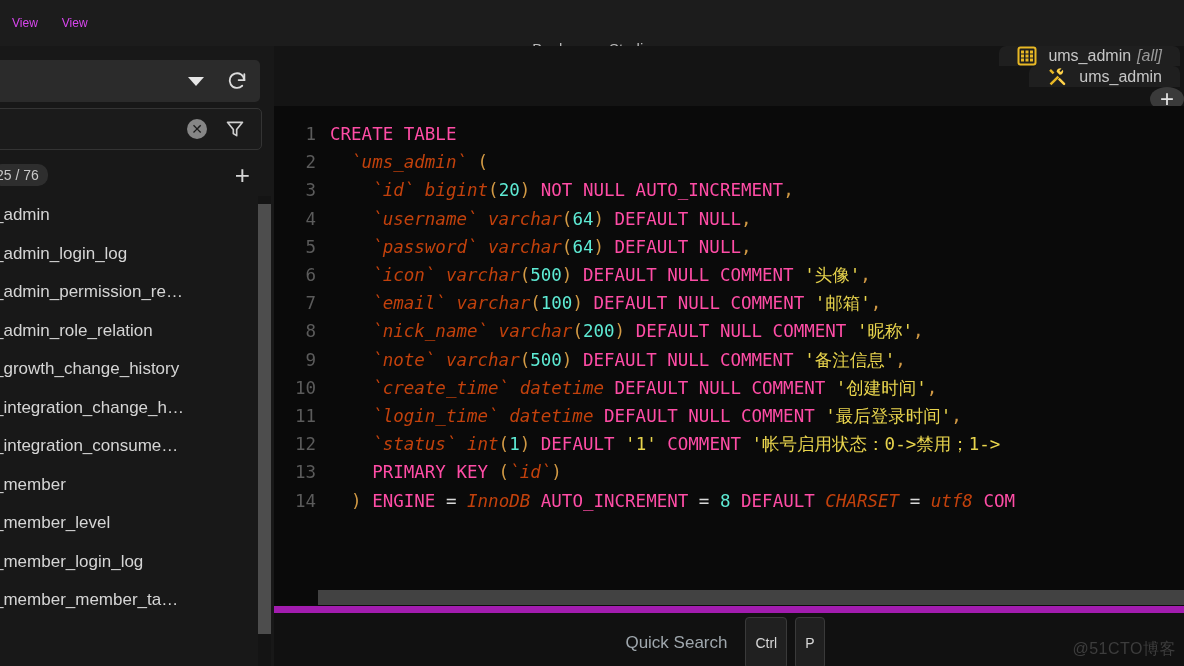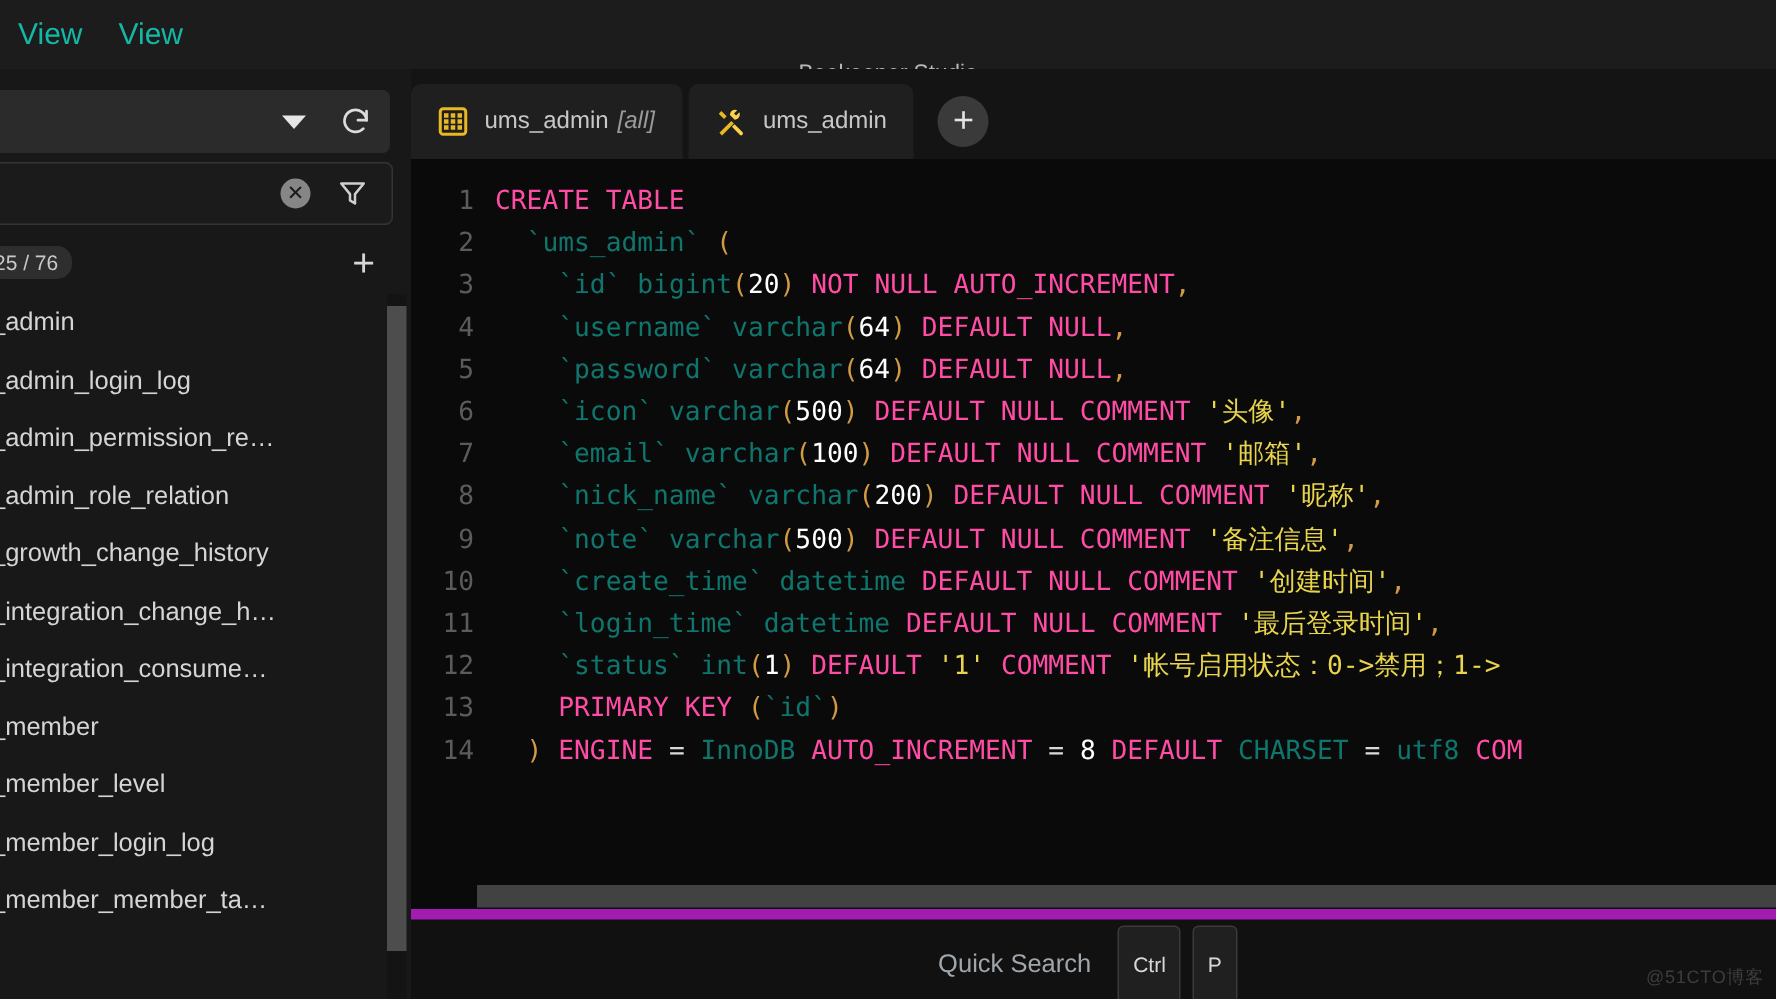--- a/index.html
+++ b/index.html
@@ -17,22 +17,22 @@
   }
 
   
   .titlebar {
     position: absolute; left: 0; top: 0;
     width: 1184px; height: 46px;
     background: #1c1c1c;
     display: flex; align-items: center;
   }
   .menu-item {
-    color: #14b8a6;
-    font-size: 20px;
+    color: #d946ef;
+    font-size: 12px;
     padding: 4px 10px;
     margin-left: 4px;
     border-radius: 3px;
     cursor: default;
   }
   .menu-item.first { margin-left: 2px; }
   .app-title {
     position: absolute; left: 0; right: 0; top: 12px;
     text-align: center;
     color: #b9b9b9;
@@ -134,21 +134,21 @@
   
   .main {
     position: absolute; left: 274px; top: 46px;
     width: 910px; height: 620px;
     background: #101010;
   }
   .tabbar {
     position: absolute; left: 0; top: 0;
     width: 910px; height: 60px;
     background: #141414;
-    display: flex; align-items: flex-end;
+    display: flex; align-items: flex-end; flex-direction: column;
   }
   .tab {
     height: 50px;
     display: flex; align-items: center;
     padding: 0 18px;
     background: #1f1f1f;
     border-top-left-radius: 7px;
     border-top-right-radius: 7px;
     margin-right: 4px;
     color: #c7c7c7;
@@ -191,22 +191,22 @@
   }
   .ln {
     display: inline-block;
     width: 42px;
     text-align: right;
     color: #5b5b5b;
     margin-right: 14px;
     font-family: "DejaVu Sans Mono", monospace;
   }
   .kw   { color: #ff4da6; }
-  .id   { color: #0f766e; }
-  .num  { color: #ffffff; }
+  .id   { color: #c2410c; font-style: italic; }
+  .num  { color: #5eead4; }
   .str  { color: #e8d44d; }
   .punc { color: #d29a45; }
   .op   { color: #d8d8d8; }
 
   .h-scroll-track {
     position: absolute; left: 0; bottom: 0;
     width: 910px; height: 18px;
     background: #0a0a0a;
   }
   .h-scroll-thumb {
@@ -229,21 +229,21 @@
     border: 1px solid #3a3a3a;
     border-radius: 4px;
     color: #d8d8d8;
     font-size: 14px;
     padding: 17px 9px;
     margin-right: 8px;
     font-family: "Liberation Sans", sans-serif;
   }
   .watermark {
     position: absolute; right: 8px; bottom: 6px;
-    color: #3d3d3d; font-size: 12px;
+    color: #3d3d3d; font-size: 16px;
     letter-spacing: 0.5px;
   }
 </style>
 </head>
 <body>
 
 <div id="app">
 
   <div class="titlebar">
     <div class="menu-item first">View</div>

